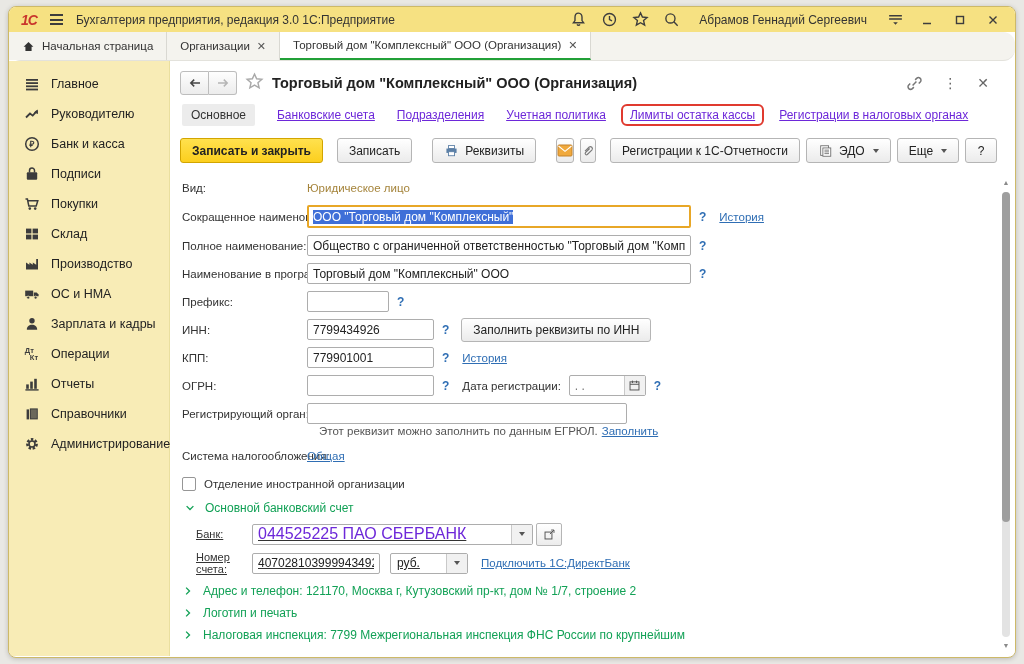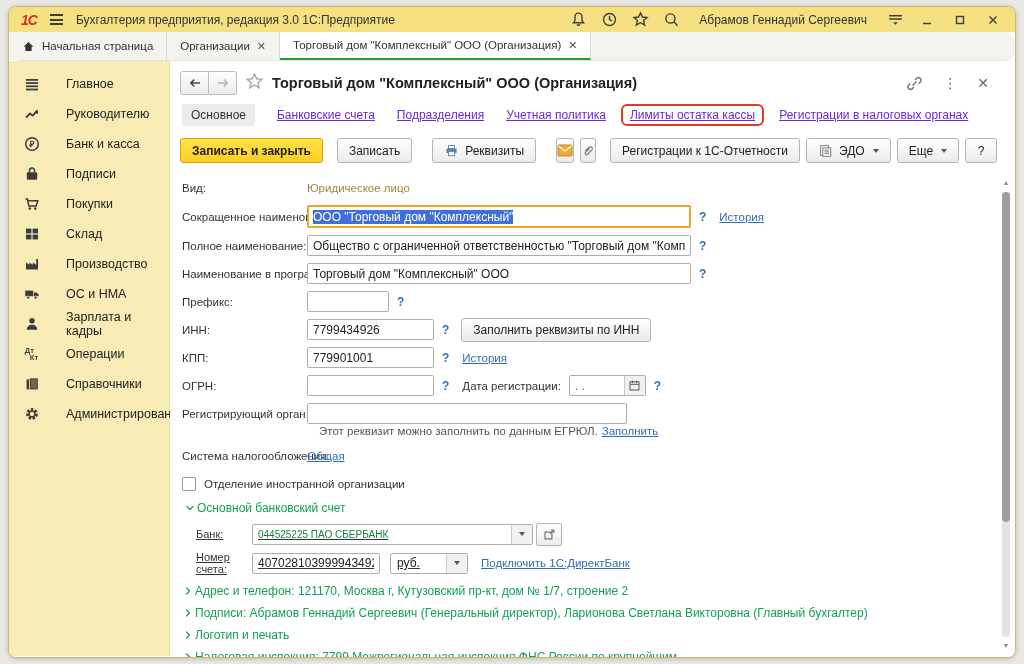--- a/index.html
+++ b/index.html
@@ -21,21 +21,21 @@
   .winctl svg{stroke:#3d3d3d;stroke-width:1.4;fill:none;}
   
   .tabbar{height:28px;background:#f4f3ee;display:flex;align-items:stretch;border-bottom:1px solid #e3e2dc;border-radius:12px;}
   .tab{display:flex;align-items:center;gap:7px;padding:0 13px;font-size:11.5px;color:#333;
     border-right:1px solid #d9d8d2;cursor:pointer;background:#f4f3ee;}
   .tab.active{background:#fff;border-bottom:2px solid #21a038;}
   .tab .x{color:#555;font-size:11px;}
   
   .body{display:flex;height:595px;}
   .sidebar{width:160px;flex:none;background:#f8ecb6;padding-top:8px;border-right:1px solid #eadf9f;}
-  .sb-item{height:30px;display:flex;align-items:center;gap:26px;padding:0 6px 0 14px;font-size:12.5px;color:#222;cursor:pointer;}
+  .sb-item{height:30px;display:flex;align-items:center;gap:11px;padding:0 6px 0 14px;font-size:12.5px;color:#222;cursor:pointer;}
   .sb-ic{width:17px;height:17px;flex:none;display:inline-flex;align-items:center;justify-content:center;}
   .sb-ic svg{width:16px;height:16px;}
   .dtkt{font-size:7.5px;font-weight:bold;color:#3c3c3c;line-height:7px;display:flex;flex-direction:column;}
   .dtkt .b{margin-left:5px;}
   .content{flex:1;position:relative;background:#fff;min-width:0;}
   
   .phead{display:flex;align-items:center;gap:8px;padding:10px 12px 0 10px;}
   .navbtns{display:flex;}
   .navbtn{width:27px;height:22px;display:flex;align-items:center;justify-content:center;
     background:linear-gradient(#fefefe,#ececec);border:1px solid #bdbdbd;cursor:pointer;}
@@ -78,26 +78,26 @@
   .flink{color:#2f6eb4;text-decoration:underline;cursor:pointer;margin-left:13px;white-space:nowrap;}
   .hint{color:#555;margin-left:137px;margin-top:-2px;margin-bottom:8px;font-size:11.5px;}
   .hint .flink{margin-left:4px;}
   .cb{width:12px;height:12px;border:1px solid #969696;border-radius:2px;background:#fff;display:inline-block;margin-right:8px;flex:none;}
   .date-wrap{display:inline-flex;border:1px solid #adadad;border-radius:2px;height:21px;box-sizing:border-box;align-items:center;background:#fff;}
   .date-wrap input{border:none;width:44px;height:17px;font-size:12px;padding:0 5px;outline:none;color:#999;font-family:"Liberation Sans",sans-serif;}
   .mini-btn{width:20px;height:19px;display:inline-flex;align-items:center;justify-content:center;background:#f1f1f1;border-left:1px solid #c9c9c9;cursor:pointer;}
   .mini-btn svg{stroke:#555;fill:none;stroke-width:1.2;}
   .combo{display:inline-flex;border:1px solid #adadad;border-radius:2px;height:21px;box-sizing:border-box;align-items:center;background:#fff;}
   .combo .cv{font-size:12px;padding:0 6px;color:#222;}
-  .combo input{border:none;outline:none;font-size:10px;padding:0 5px;height:17px;font-family:"Liberation Sans",sans-serif;color:#15803d;}
+  .combo input{border:none;outline:none;font-size:16px;padding:0 5px;height:17px;font-family:"Liberation Sans",sans-serif;color:#6d28d9;}
   .open-btn{width:24px;height:21px;margin-left:3px;display:inline-flex;align-items:center;justify-content:center;
     background:linear-gradient(#fff,#ececec);border:1px solid #b5b5b5;border-radius:2px;cursor:pointer;}
   .open-btn svg{stroke:#555;fill:none;stroke-width:1.2;}
   
-  .gsec{display:flex;align-items:center;gap:1px;color:#12a156;font-size:12px;margin-bottom:8px;cursor:pointer;white-space:nowrap;}
+  .gsec{display:flex;align-items:center;gap:9px;color:#12a156;font-size:12px;margin-bottom:8px;cursor:pointer;white-space:nowrap;}
   .gsec svg{stroke:#12a156;fill:none;stroke-width:1.8;flex:none;}
   .bank-block{margin:2px 0 10px 0;}
   .bank-row{display:flex;align-items:center;margin:0 0 7px 14px;height:22px;text-decoration:underline;}
   .bank-label{width:56px;flex:none;font-size:11px;}
   
   .vscroll{position:absolute;right:4px;top:118px;bottom:6px;width:10px;}
   .vthumb{position:absolute;left:1px;top:13px;width:8px;height:70%;background:#9e9e9e;border-radius:4px;}
   .vtrack{position:absolute;left:1px;top:13px;bottom:13px;width:8px;background:#e3e3e3;border-radius:4px;}
   .varr{position:absolute;left:1px;width:8px;height:8px;color:#8a8a8a;font-size:7px;line-height:8px;text-align:center;}
 </style>
@@ -275,20 +275,33 @@
         <span>Зарплата и кадры</span>
       </div>
       <div class="sb-item">
         <span class="sb-ic">
               <span class="dtkt">
                 <span>Дт</span>
                 <span class="b">Кт</span>
               </span>
             </span>
         <span>Операции</span>
+      </div>
+      <div class="sb-item">
+        <span class="sb-ic">
+              <svg viewBox="0 0 16 16">
+                <g fill="#3c3c3c">
+                  <rect x="2.2" y="8.4" width="2.6" height="4.4"></rect>
+                  <rect x="6.2" y="5.6" width="2.6" height="7.2"></rect>
+                  <rect x="10.2" y="2.8" width="2.6" height="10"></rect>
+                  <rect x="1.4" y="13.2" width="13.2" height="1.4"></rect>
+                </g>
+              </svg>
+            </span>
+        <span>Отчеты</span>
       </div>
       <div class="sb-item">
         <span class="sb-ic">
               <svg viewBox="0 0 16 16">
                 <rect x="2.6" y="3.4" width="2.4" height="10" fill="#3c3c3c"></rect>
                 <rect x="5.8" y="2.4" width="8" height="11" fill="#3c3c3c"></rect>
                 <rect x="6.8" y="3.4" width="6" height="9" fill="#f8ecb6" opacity=".25"></rect>
               </svg>
             </span>
         <span>Справочники</span>
@@ -510,26 +523,20 @@
         <div class="gsec">
           <svg width="12" height="12" viewBox="0 0 16 16">
                 <path d="M5.5 3.5 L10 8 L5.5 12.5"></path>
               </svg>
           <span>Адрес и телефон: 121170, Москва г, Кутузовский пр-кт, дом № 1/7, строение 2</span>
         </div>
         <div class="gsec">
           <svg width="12" height="12" viewBox="0 0 16 16">
                 <path d="M5.5 3.5 L10 8 L5.5 12.5"></path>
               </svg>
-          <span>Подписи: Абрамов Геннадий Сергеевич (Генеральный директор), Ларионова Светлана Викторовна (Главный бухгалтер)</span>
-        </div>
-        <div class="gsec">
-          <svg width="12" height="12" viewBox="0 0 16 16">
-                <path d="M5.5 3.5 L10 8 L5.5 12.5"></path>
-              </svg>
           <span>Логотип и печать</span>
         </div>
         <div class="gsec">
           <svg width="12" height="12" viewBox="0 0 16 16">
                 <path d="M5.5 3.5 L10 8 L5.5 12.5"></path>
               </svg>
           <span>Налоговая инспекция: 7799 Межрегиональная инспекция ФНС России по крупнейшим</span>
         </div>
 
       </div>

